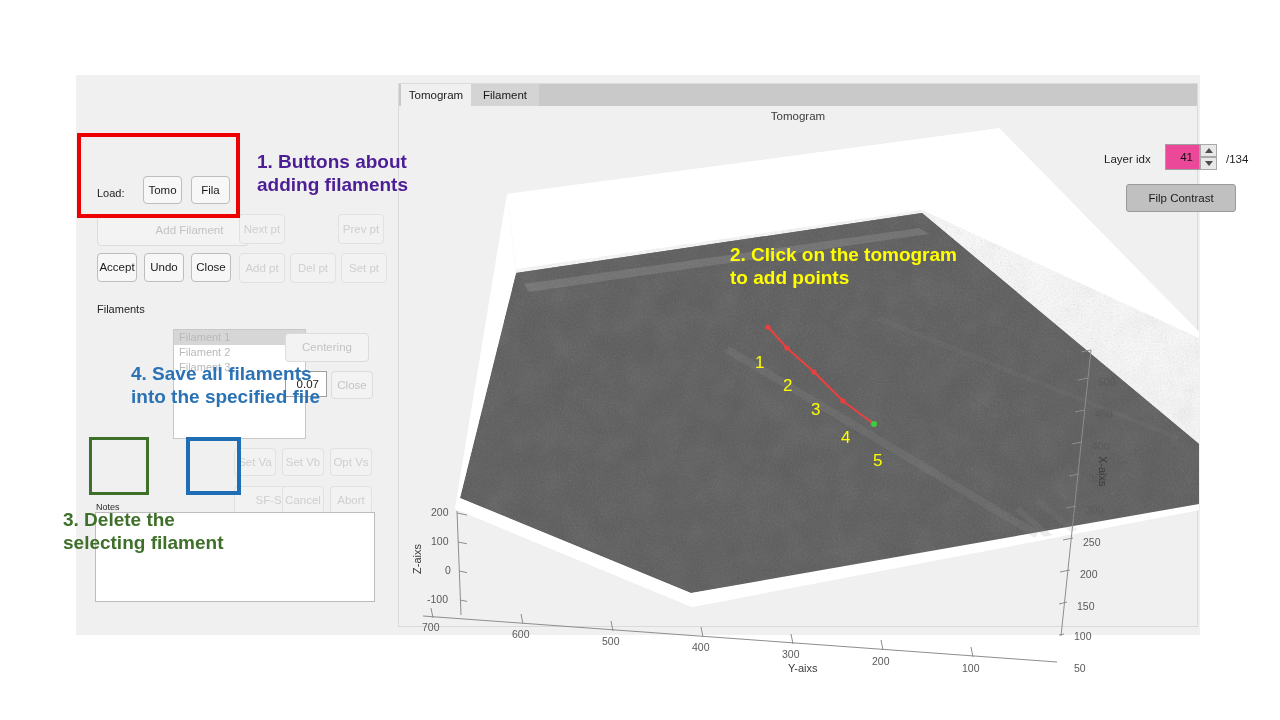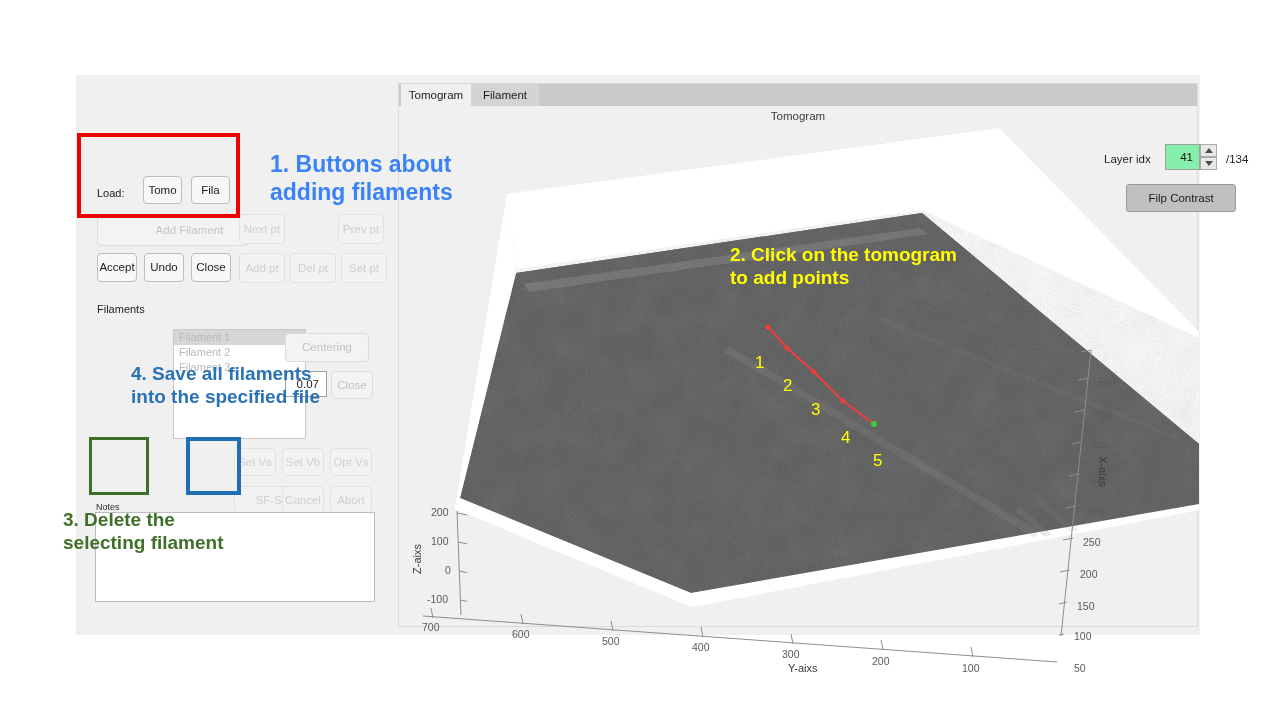--- a/index.html
+++ b/index.html
@@ -77,21 +77,21 @@
   #plot-title{
     position:absolute;left:0;top:26px;width:100%;text-align:center;
     font-size:11.5px;color:#3b3b3b;
   }
   
   .tk{position:absolute;font-size:10.5px;color:#5a5a5a;white-space:nowrap;}
   .axname{position:absolute;font-size:11px;color:#3b3b3b;white-space:nowrap;}
   
   #layer-group{position:absolute;left:705px;top:60px;}
   .spin-input{
-    position:absolute;box-sizing:border-box;background:#86efac;border:1px solid #a0a0a0;
+    position:absolute;box-sizing:border-box;background:#ec4899;border:1px solid #a0a0a0;
     font-size:11.5px;color:#111;display:flex;align-items:center;justify-content:flex-end;
     padding-right:6px;
   }
   .spin-btns{position:absolute;width:17px;height:26px;}
   .spin-b{
     position:absolute;left:0;width:17px;height:13px;box-sizing:border-box;
     background:#e8e8e8;border:1px solid #a9a9a9;
     display:flex;align-items:center;justify-content:center;
   }
   .arrow-up{width:0;height:0;border-left:4px solid transparent;border-right:4px solid transparent;border-bottom:5px solid #4d4d4d;}
@@ -317,21 +317,21 @@
       <div id="flip-contrast" style="left:22px;top:40px;width:110px;height:28px;">Filp Contrast</div>
     </div>
 
   </div>
 </div>
 
 <div id="annotations">
 
   <div class="hl" style="left:77px;top:133px;width:163px;height:85px;border:4px solid #ee0000;"></div>
 
-  <div class="callout" style="left:270px;top:150px;font-size:23px;color:#3b82f6;">1. Buttons about
+  <div class="callout" style="left:257px;top:150px;font-size:19px;color:#4c1d95;">1. Buttons about
 adding filaments</div>
 
   <div class="callout" style="left:730px;top:243px;font-size:19px;color:#ffff00;">2. Click on the tomogram
 to add points</div>
 
   <div class="hl" style="left:89px;top:437px;width:60px;height:58px;border:3px solid #3e7029;"></div>
 
   <div class="callout" style="left:63px;top:508px;font-size:19px;color:#3e7029;">3. Delete the
 selecting filament</div>
 

